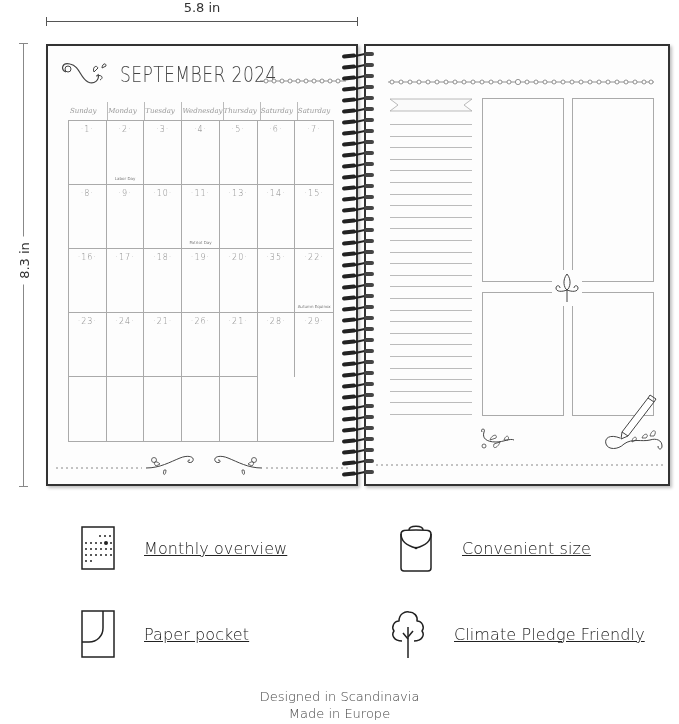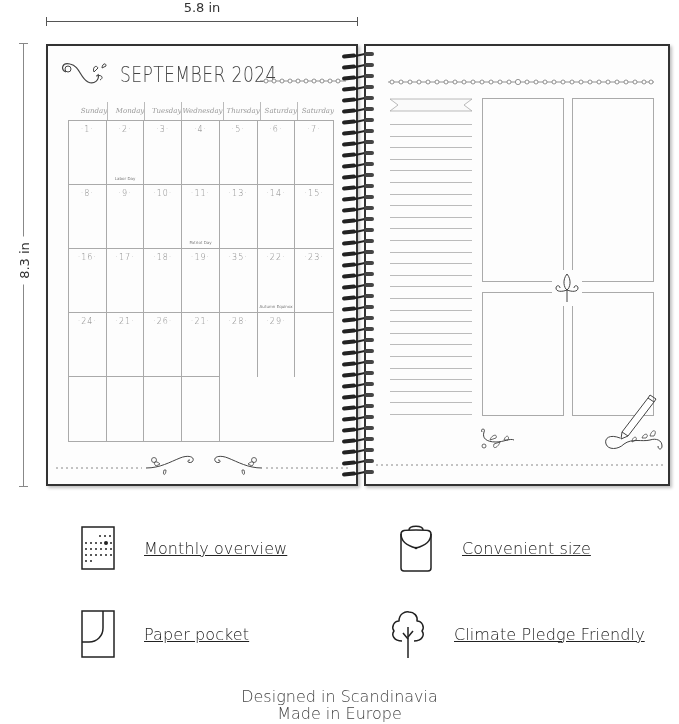--- a/index.html
+++ b/index.html
@@ -28,21 +28,21 @@
   .coil .m { position: absolute; left: 14px; top: 2px; width: 12px; height: 2px; background: #222; transform: rotate(-12deg); }
   .coil .r { position: absolute; left: 24px; top: 0px; width: 10px; height: 4px; background: #444; border-radius: 2px; }
 
   
   .title-row { position: absolute; left: 10px; top: 12px; height: 40px; width: 290px; }
   .swirl { position: absolute; left: 0; top: 0; }
   .month-title { position: absolute; left: 62px; top: 4px; font-family: "DejaVu Sans", sans-serif; font-weight: 200; font-size: 22px; letter-spacing: 0.5px; color: #444; transform: scaleX(0.78); transform-origin: left center; }
   .dot-chain-l { position: absolute; left: 202px; top: 19px; width: 86px; height: 8px; }
 
   .weekdays { position: absolute; left: 22px; top: 56px; width: 264px; height: 18px; display: grid; grid-template-columns: repeat(7, 1fr); }
-  .weekday { font-family: "DejaVu Serif", serif; font-style: italic; font-size: 7px; color: #999; text-align: right; border-left: 1px solid #bbb; line-height: 18px; }
+  .weekday { font-family: "DejaVu Serif", serif; font-style: italic; font-size: 7px; color: #999; text-align: left; border-left: 1px solid #bbb; line-height: 18px; }
   .weekday:first-child { border-left: none; }
 
   .cal-grid { position: absolute; left: 20px; top: 74px; width: 266px; height: 322px; display: grid; grid-template-columns: repeat(7, 1fr); grid-template-rows: repeat(5, 1fr); border: 1px solid #aaa; }
   .cell { border-right: 1px solid #aaa; border-bottom: 1px solid #aaa; position: relative; }
   .cell:nth-child(7n) { border-right: none; }
   .cell:nth-last-child(-n+7) { border-bottom: none; }
   .cell .num { position: absolute; top: 4px; left: 0; right: 0; text-align: center; font-size: 8px; color: #888; font-family: "DejaVu Sans", sans-serif; font-weight: 200; letter-spacing: 1px; }
   .cell .holiday { position: absolute; bottom: 3px; left: 2px; right: 2px; text-align: center; font-size: 4px; color: #777; white-space: nowrap; }
 
   .bottom-deco-l { position: absolute; left: 8px; top: 404px; width: 292px; height: 28px; }
@@ -64,21 +64,21 @@
 
   
   .feature { position: absolute; height: 40px; display: flex; align-items: center; text-decoration: underline; }
   .feature .icon { width: 40px; height: 44px; display: flex; align-items: center; justify-content: center; }
   .feature .label { margin-left: 26px; font-family: "DejaVu Sans", sans-serif; font-weight: 200; font-size: 16px; color: #222; letter-spacing: 0.1px; }
   .f1 { left: 78px; top: 528px; }
   .f2 { left: 396px; top: 528px; }
   .f3 { left: 78px; top: 614px; }
   .f4 { left: 388px; top: 614px; }
 
-  .footer { position: absolute; left: 0; right: 0; top: 688px; text-align: center; font-family: "DejaVu Sans", sans-serif; font-weight: 200; font-size: 16px; color: #444; line-height: 17px; }
+  .footer { position: absolute; left: 0; right: 0; top: 688px; text-align: center; font-family: "DejaVu Sans", sans-serif; font-weight: 200; font-size: 13px; color: #444; line-height: 17px; }
 </style>
 </head>
 <body>
 
 <div class="dim-h">
   <div class="lbl">5.8 in</div>
   <div class="line"></div>
   <div class="tick" style="left:0"></div>
   <div class="tick" style="right:0"></div>
 </div>
@@ -178,20 +178,23 @@
         <span class="num">·16·</span>
       </div>
     <div class="cell">
         <span class="num">·17·</span>
       </div>
     <div class="cell">
         <span class="num">·18·</span>
       </div>
     <div class="cell">
         <span class="num">·19·</span>
+      </div>
+    <div class="cell">
+        <span class="num">·20·</span>
       </div>
     <div class="cell">
         <span class="num">·35·</span>
       </div>
 
     <div class="cell">
         <span class="num">·22·</span>
         <span class="holiday">Autumn Equinox</span>
       </div>
     <div class="cell">

